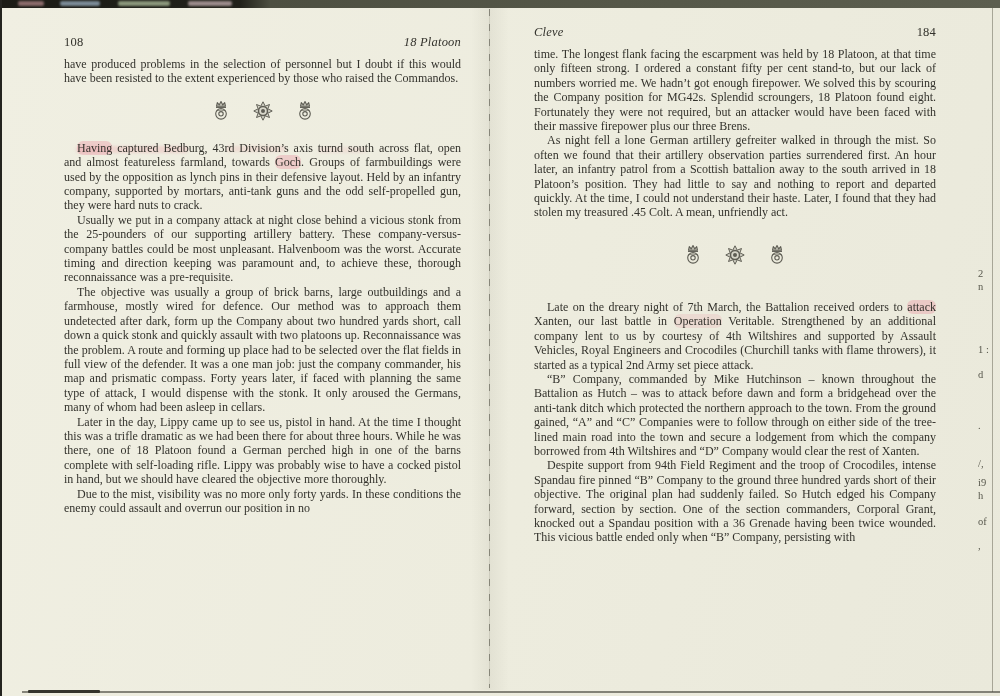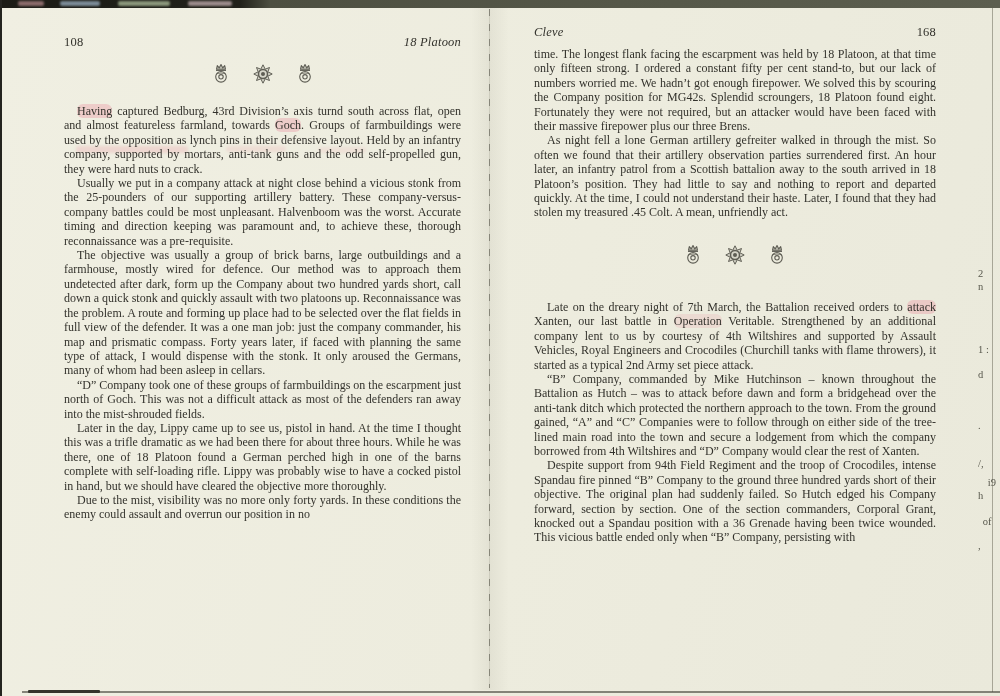--- a/index.html
+++ b/index.html
@@ -59,38 +59,39 @@
   <div class="gutter-shadow"></div>
   <div class="gutter-line"></div>
   <div class="right-edge-line"></div>
   <div class="edge-frags">
       <span style="top: 268px;">2</span>
       <span style="top: 281px;">n</span>
       <span style="top: 344px;">1 :</span>
       <span style="top: 369px;">d</span>
       <span style="top: 420px;">.</span>
       <span style="top: 458px;">/,</span>
-      <span style="top: 477px; text-align: right;">i9</span>
+      <span style="top: 477px;">i9</span>
       <span style="top: 490px;">h</span>
-      <span style="top: 516px; text-align: center;">of</span>
+      <span style="top: 516px;">of</span>
       <span style="top: 540px;">,</span>
     </div>
   <div class="bottom-line"></div>
   <div class="bottom-blob"></div>
 
   <div class="smudge s1"></div>
   <div class="smudge s2"></div>
   <div class="smudge s3"></div>
 
   <section class="page page-left">
     <header class="page-header">
       <span class="pagenum">108</span>
       <span class="running">18 Platoon</span>
     </header>
     <div class="page-body">
+        <p class="para"><span>have produced problems in the selection of personnel but I doubt if this would have been resisted to the extent experienced by those who raised the Commandos.</span></p>
         <div class="ornament-row orn-left">
     <span>
       <svg width="16" height="22" viewBox="0 0 16 22">
         <g fill="none" stroke="#3f3e36" stroke-width="1.1" stroke-linejoin="round">
           <path d="M3.5 6.3 L4.3 2.6 L6.2 4.9 L8 1.6 L9.8 4.9 L11.7 2.6 L12.5 6.3 Z" fill="#3f3e36" fill-opacity=".3"></path>
           <path d="M3 7.4 H13"></path>
           <circle cx="8" cy="13.8" r="5.3"></circle>
           <circle cx="8" cy="13.8" r="2.2"></circle>
           <path d="M3.2 11.2 C4.6 9.6,11.4 9.6,12.8 11.2" stroke-width=".9"></path>
         </g>
@@ -113,30 +114,29 @@
           <circle cx="8" cy="13.8" r="5.3"></circle>
           <circle cx="8" cy="13.8" r="2.2"></circle>
           <path d="M3.2 11.2 C4.6 9.6,11.4 9.6,12.8 11.2" stroke-width=".9"></path>
         </g>
       </svg>
     </span>
   </div>
         <p class="para indent"><span class="hl">Having</span><span> captured Bedburg, 43rd Division’s axis turnd south across flat, open and almost featureless farmland, towards </span><span class="hl">Goch</span><span>. Groups of farmbuildings were used by the opposition as lynch pins in their defensive layout. Held by an infantry company, supported by mortars, anti-tank guns and the odd self-propelled gun, they were hard nuts to crack.</span></p>
         <p class="para indent"><span>Usually we put in a company attack at night close behind a vicious stonk from the 25-pounders of our supporting artillery battery. These company-versus-company battles could be most unpleasant. Halvenboom was the worst. Accurate timing and direction keeping was paramount and, to achieve these, thorough reconnaissance was a pre-requisite.</span></p>
         <p class="para indent"><span>The objective was usually a group of brick barns, large outbuildings and a farmhouse, mostly wired for defence. Our method was to approach them undetected after dark, form up the Company about two hundred yards short, call down a quick stonk and quickly assault with two platoons up. Reconnaissance was the problem. A route and forming up place had to be selected over the flat fields in full view of the defender. It was a one man job: just the company commander, his map and prismatic compass. Forty years later, if faced with planning the same type of attack, I would dispense with the stonk. It only aroused the Germans, many of whom had been asleep in cellars.</span></p>
-        <p class="para indent"><span>“D” Company took one of these groups of farmbuildings on the escarpment just north of Goch. This was not a difficult attack as most of the defenders ran away into the mist-shrouded fields.</span></p>
         <p class="para indent"><span>Later in the day, Lippy came up to see us, pistol in hand. At the time I thought this was a trifle dramatic as we had been there for about three hours. While he was there, one of 18 Platoon found a German perched high in one of the barns complete with self-loading rifle. Lippy was probably wise to have a cocked pistol in hand, but we should have cleared the objective more thoroughly.</span></p>
         <p class="para indent"><span>Due to the mist, visibility was no more only forty yards. In these conditions the enemy could assault and overrun our position in no</span></p>
       </div>
   </section>
 
   <section class="page page-right">
     <header class="page-header">
       <span class="running">Cleve</span>
-      <span class="pagenum">168</span>
+      <span class="pagenum">184</span>
     </header>
     <div class="page-body">
         <p class="para"><span>time. The longest flank facing the escarpment was held by 18 Platoon, at that time only fifteen strong. I ordered a constant fifty per cent stand-to, but our lack of numbers worried me. We hadn’t got enough firepower. We solved this by scouring the Company position for MG42s. Splendid scroungers, 18 Platoon found eight. Fortunately they were not required, but an attacker would have been faced with their massive firepower plus our three Brens.</span></p>
         <p class="para indent"><span>As night fell a lone German artillery gefreiter walked in through the mist. So often we found that their artillery observation parties surrendered first. An hour later, an infantry patrol from a Scottish battalion away to the south arrived in 18 Platoon’s position. They had little to say and nothing to report and departed quickly. At the time, I could not understand their haste. Later, I found that they had stolen my treasured .45 Colt. A mean, unfriendly act.</span></p>
         <div class="ornament-row orn-right">
     <span>
       <svg width="16" height="22" viewBox="0 0 16 22">
         <g fill="none" stroke="#3f3e36" stroke-width="1.1" stroke-linejoin="round">
           <path d="M3.5 6.3 L4.3 2.6 L6.2 4.9 L8 1.6 L9.8 4.9 L11.7 2.6 L12.5 6.3 Z" fill="#3f3e36" fill-opacity=".3"></path>
           <path d="M3 7.4 H13"></path>

